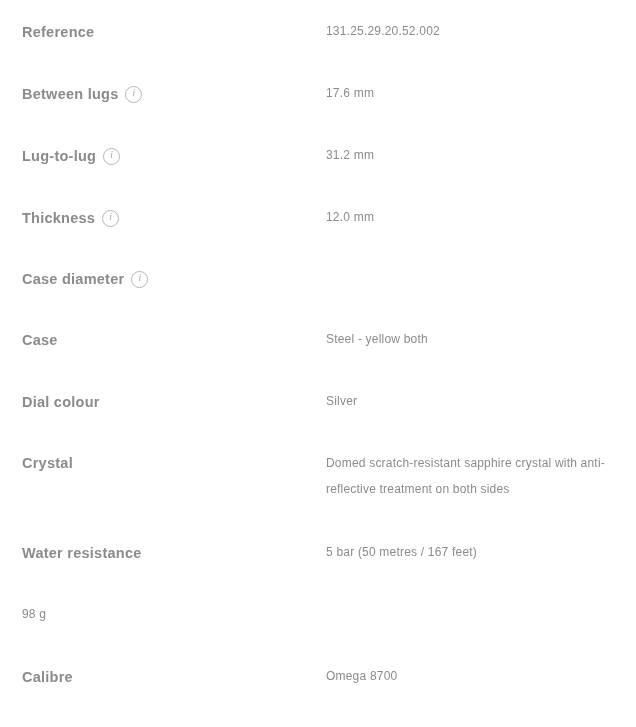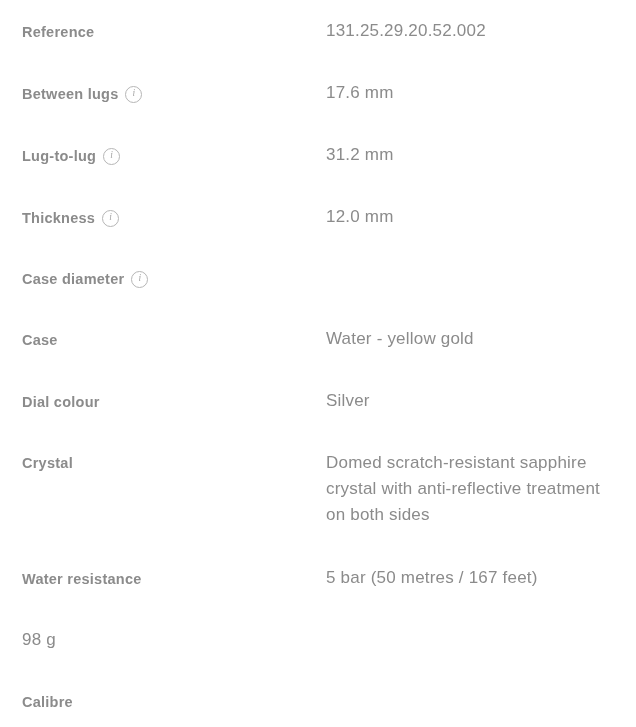--- a/index.html
+++ b/index.html
@@ -34,21 +34,21 @@
     letter-spacing: 0.25px;
     line-height: 22px;
     display: flex;
     align-items: center;
     gap: 7px;
     padding-top: 6px;
     padding-bottom: 6px;
   }
   .spec-value {
     flex: 1 1 auto;
-    font-size: 17px;
+    font-size: 12px;
     font-weight: normal;
     color: #8b8b8b;
     letter-spacing: 0.2px;
     line-height: 26px;
     padding-top: 4px;
     padding-bottom: 6px;
     padding-right: 20px;
   }
   .row-gap-1 { margin-bottom: 26px; align-items: center; }
   .row-gap-2 { margin-bottom: 27px; }
@@ -121,21 +121,21 @@
       <span class="info-icon">
           <span>i</span>
         </span>
     </div>
   </div>
 
   <div class="spec-row row-gap-1">
     <div class="spec-label">
       <span>Case</span>
     </div>
-    <div class="spec-value">Water - yellow gold</div>
+    <div class="spec-value">Steel - yellow both</div>
   </div>
 
   <div class="spec-row row-gap-1">
     <div class="spec-label">
       <span>Dial colour</span>
     </div>
     <div class="spec-value">Silver</div>
   </div>
 
   <div class="spec-row row-gap-2">
@@ -153,20 +153,21 @@
   </div>
 
   <div class="spec-row row-gap-1">
     <div class="spec-value">98 g</div>
   </div>
 
   <div class="spec-row row-gap-1">
     <div class="spec-label">
       <span>Calibre</span>
     </div>
+    <div class="spec-value">Omega 8700</div>
   </div>
 
   <div class="spec-row row-gap-1">
     <div class="spec-label">
       
     </div>
     <div class="spec-value">Self winding</div>
   </div>
 
 </div>

